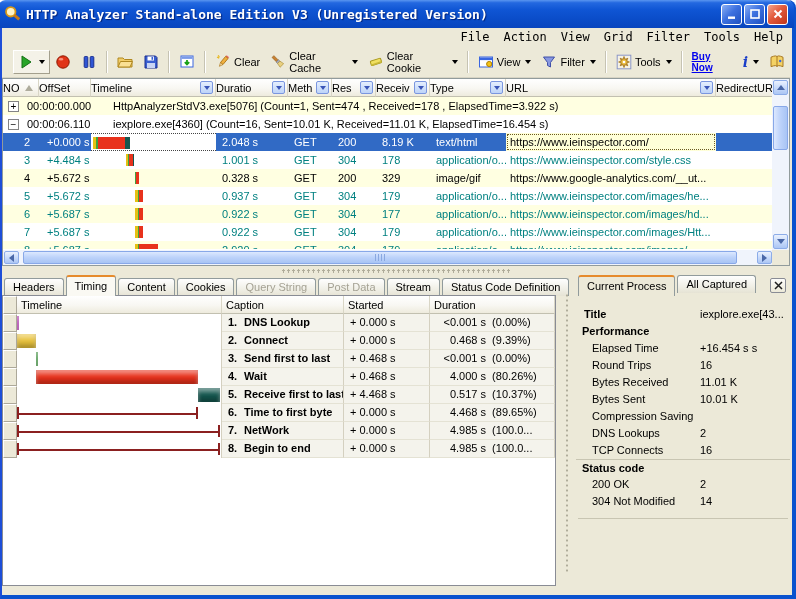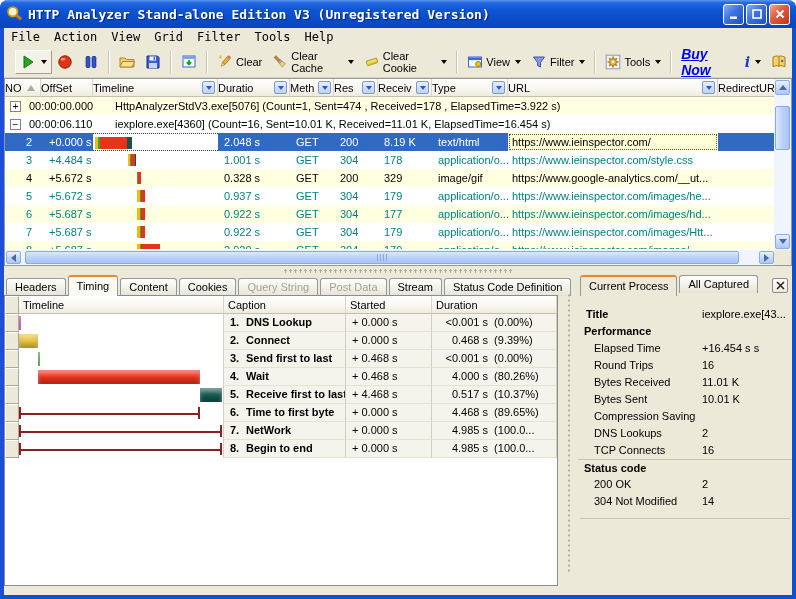--- a/index.html
+++ b/index.html
@@ -1,45 +1,45 @@
 <!DOCTYPE html>
 <html><head>
 <meta charset="utf-8">
 <style>
   * { margin:0; padding:0; box-sizing:border-box; }
   html,body { width:796px; height:599px; overflow:hidden; background:#fff;
     font-family:"Liberation Sans", sans-serif; font-size:11px; color:#000; }
   .window { position:relative; width:796px; height:599px; background:#ECE9D8;
-    border-left:4px solid #1d4ed8; border-right:4px solid #0A52CE; border-bottom:4px solid #0A52CE;
+    border-left:2px solid #1d4ed8; border-right:4px solid #0A52CE; border-bottom:4px solid #0A52CE;
     border-radius:8px 8px 0 0; }
   
   .titlebar { position:absolute; left:-4px; top:0; width:796px; height:28px; border-radius:8px 8px 0 0;
     background:linear-gradient(180deg,#5A96F0 0%,#2368E0 10%,#0F55D4 35%,#0A4CC8 70%,#0845BE 100%);
     display:flex; align-items:center; padding:0 6px; }
   .app-icon { width:18px; height:18px; margin-right:4px; flex:0 0 auto; }
   .title-text { color:#fff; font-family:"DejaVu Sans Mono", monospace; font-weight:bold; font-size:13px;
     text-shadow:1px 1px 1px #00227A; white-space:nowrap; overflow:hidden; flex:1; }
   .win-btns { display:flex; gap:2px; }
   .wbtn { width:21px; height:21px; border:1px solid #fff; border-radius:3px; display:flex;
     align-items:center; justify-content:center; }
   .wbtn.minmax { background:linear-gradient(135deg,#8CB0F4 0%,#3E72E0 45%,#1E50C0 100%); }
   .wbtn.close { background:linear-gradient(135deg,#F4A68E 0%,#E25A3C 45%,#C03418 100%); }
   
   .menubar { position:absolute; left:0; top:28px; width:788px; height:18px; display:flex;
-    font-family:"DejaVu Sans Mono", monospace; font-size:12px; background:#ECE9D8; }
+    font-family:"DejaVu Sans Mono", monospace; font-size:12px; background:#ECE9D8;justify-content:flex-end; }
   .menu-item { padding:0 7px; line-height:18px; }
   .toolbar { position:absolute; left:0; top:46px; width:788px; height:32px; display:flex; align-items:center;
     padding-left:11px; background:#ECE9D8; border-bottom:1px solid #D8D4C4; }
   .tbtn { height:24px; display:flex; align-items:center; gap:3px; padding:0 4px; border:1px solid transparent; }
   .tbtn.raised { border-color:#fff #A39F8D #A39F8D #fff; background:#F4F2E8; }
   .tbtn svg { flex:0 0 auto; }
   .dd { width:0; height:0; border-left:3px solid transparent; border-right:3px solid transparent;
     border-top:4px solid #000; margin-left:2px; }
   .tsep { width:2px; height:22px; border-left:1px solid #C6C3B3; border-right:1px solid #FFF; margin:0 4px; }
-  .buy { color:#0000EE; font-weight:bold; text-decoration:underline; font-size:14px;font-style:italic; }
+  .buy { color:#0000EE; font-weight:bold; text-decoration:underline; font-size:10px; }
   .info-i { color:#1A3EC8; font-family:"DejaVu Serif", serif; font-style:italic; font-weight:bold; font-size:14px; }
   
   .topgrid { position:absolute; left:0; top:78px; width:788px; height:188px; background:#fff;
     border:1px solid #919B9C; }
   .gheader { position:absolute; left:0; top:0; width:770px; height:18px; display:flex; overflow:hidden; }
   .gh-cell { position:relative; height:18px; flex:0 0 auto; display:flex; align-items:center;
     background:linear-gradient(180deg,#FFFFFF 0%,#F8F7F2 55%,#EEEBDD 100%);
     border-right:1px solid #D9D6C6; border-bottom:1px solid #C2C0B0; overflow:hidden; }
   .gh-label { white-space:nowrap; }
   .sort-asc { width:0; height:0; border-left:4px solid transparent; border-right:4px solid transparent;

